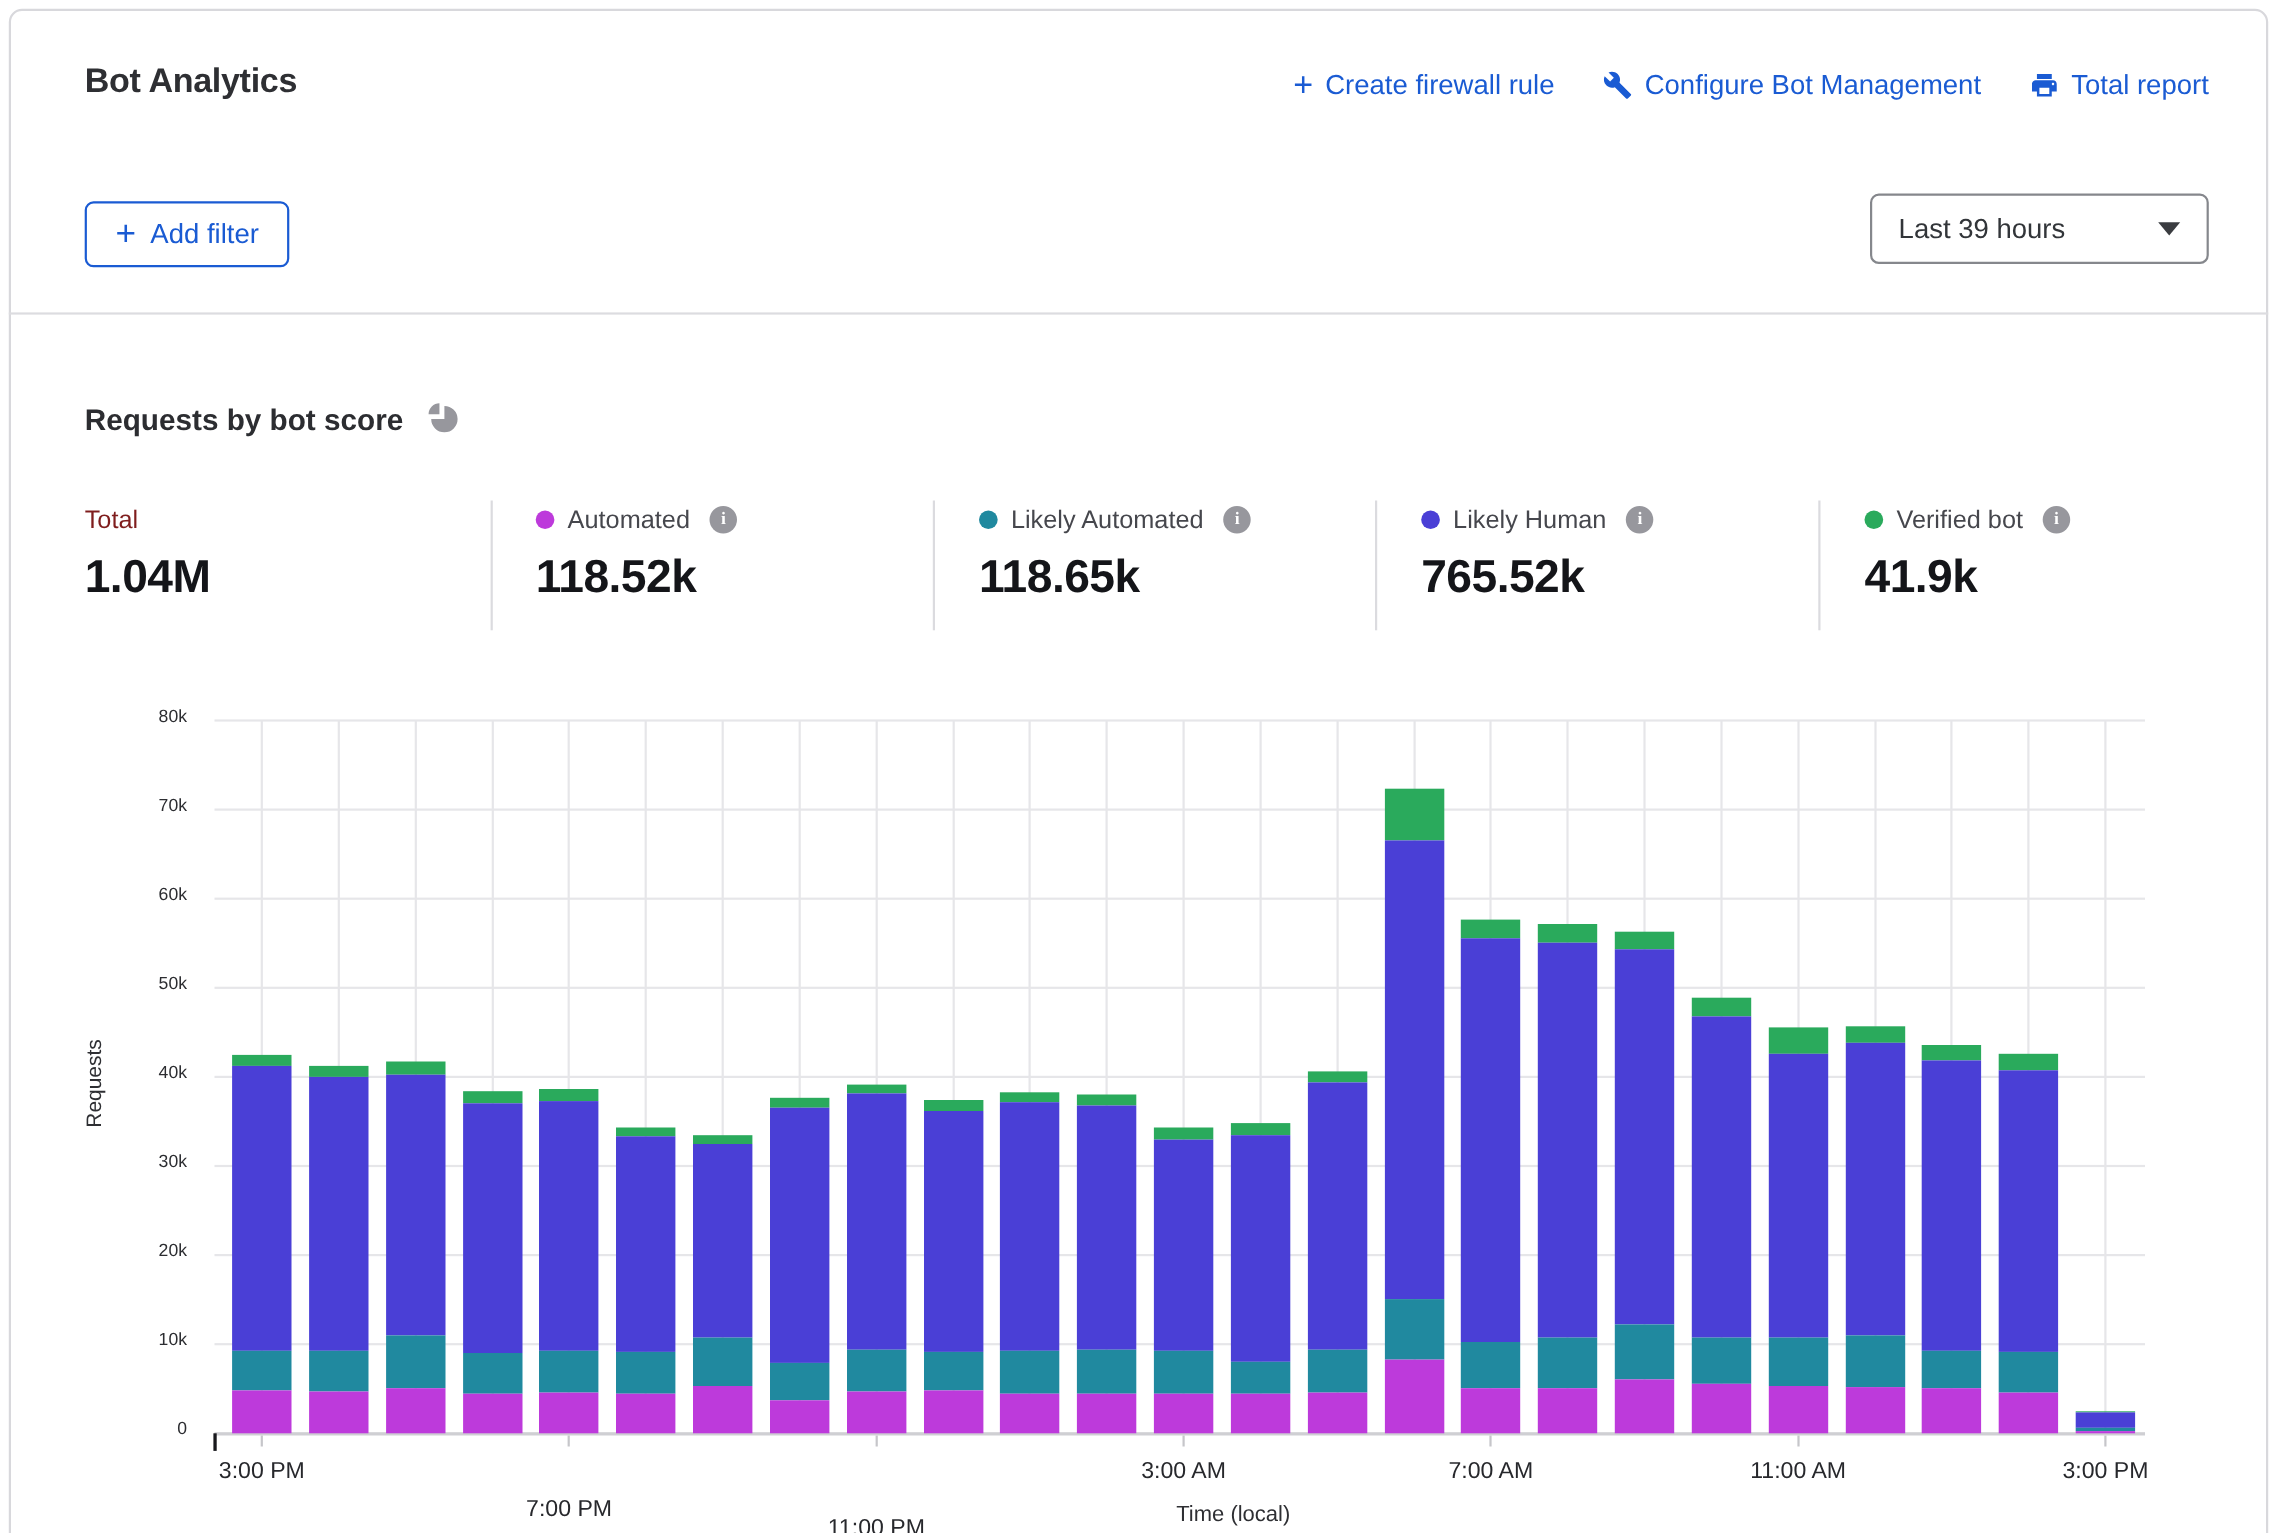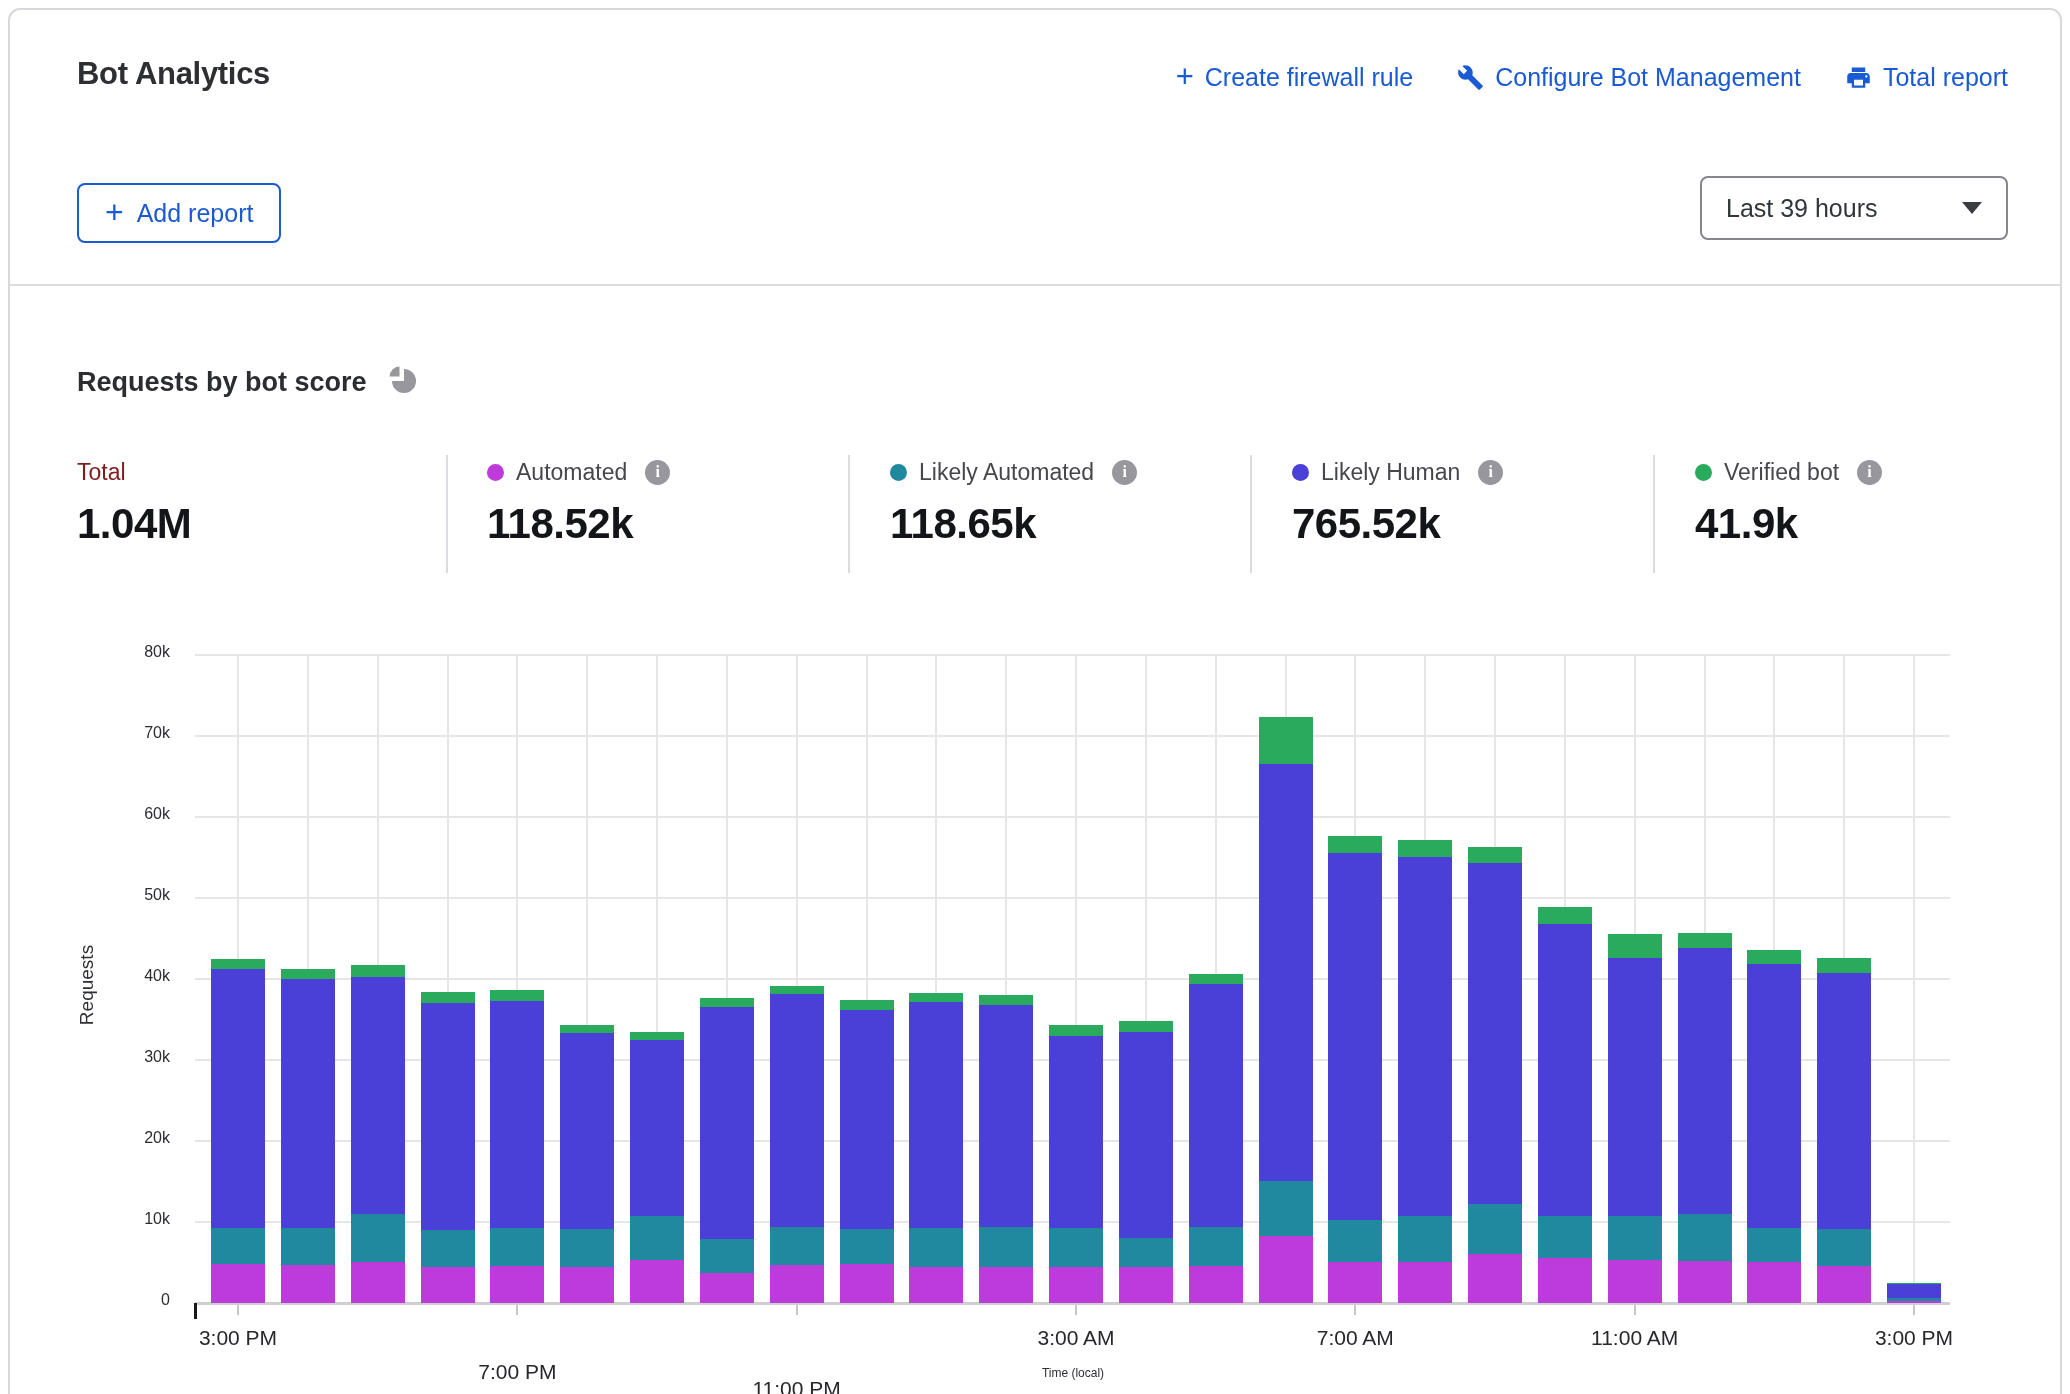--- a/index.html
+++ b/index.html
@@ -42,22 +42,22 @@
   .stat-total .stat-label{color:#7f1d1d;}
   .dot{width:17px;height:17px;border-radius:50%;flex:none;}
   .info-icon{width:25px;height:25px;border-radius:50%;background:#97979d;color:#fff;
              font-size:16px;font-weight:700;display:flex;align-items:center;justify-content:center;
              margin-left:6px;flex:none;font-family:"Liberation Serif",serif;}
   .stat-value{margin-top:14px;font-size:42px;font-weight:700;color:#141519;letter-spacing:-0.5px;}
   .stat-divider{position:absolute;top:455px;width:2px;height:118px;background:#dbdbdf;}
 
   .ylabel{position:absolute;left:8px;top:973px;width:160px;height:24px;text-align:center;
           font-size:19px;color:#2e2f33;transform:rotate(-90deg);}
-  .xlabel{position:absolute;left:973px;top:1366px;width:200px;text-align:center;
-          font-size:12px;color:#2e2f33;}
+  .xlabel{position:absolute;left:973px;top:1366px;width:200px;text-align:right;
+          font-size:20px;color:#2e2f33;}
 
   .vgrid{position:absolute;width:2px;background:#e6e6e9;}
   .hgrid{position:absolute;height:2px;background:#e6e6e9;}
   .x-axis-line{position:absolute;height:3px;background:#cfcfd3;}
   .ytick-label{position:absolute;width:80px;text-align:right;font-size:16px;color:#2c2d31;}
   .xtick-label{position:absolute;width:150px;text-align:center;font-size:21px;color:#27282c;}
   .xtick{position:absolute;width:2px;height:10px;background:#c6c6ca;}
   .origin-tick{position:absolute;width:3px;height:16px;background:#18181c;}
   .bar{position:absolute;display:flex;flex-direction:column;}
   .seg{width:100%;}
@@ -88,21 +88,21 @@
         <svg width="27" height="27" viewBox="0 0 24 24" fill="#1a5bd3">
             <path d="M19 8H5c-1.66 0-3 1.34-3 3v6h4v4h12v-4h4v-6c0-1.66-1.34-3-3-3zm-3 11H8v-5h8v5zm3-7c-.55 0-1-.45-1-1s.45-1 1-1 1 .45 1 1-.45 1-1 1zm-1-9H6v4h12V3z"></path>
           </svg>
       </span>
       <span>Total report</span>
     </div>
   </div>
 
   <button class="add-filter-btn">
     <span class="plus-glyph">+</span>
-    <span>Add report</span>
+    <span>Add filter</span>
   </button>
 
   <div class="time-range">
     <span>Last 39 hours</span>
     <span class="caret"></span>
   </div>
 
   <div class="header-divider"></div>
 
   <div class="section-title-row">

